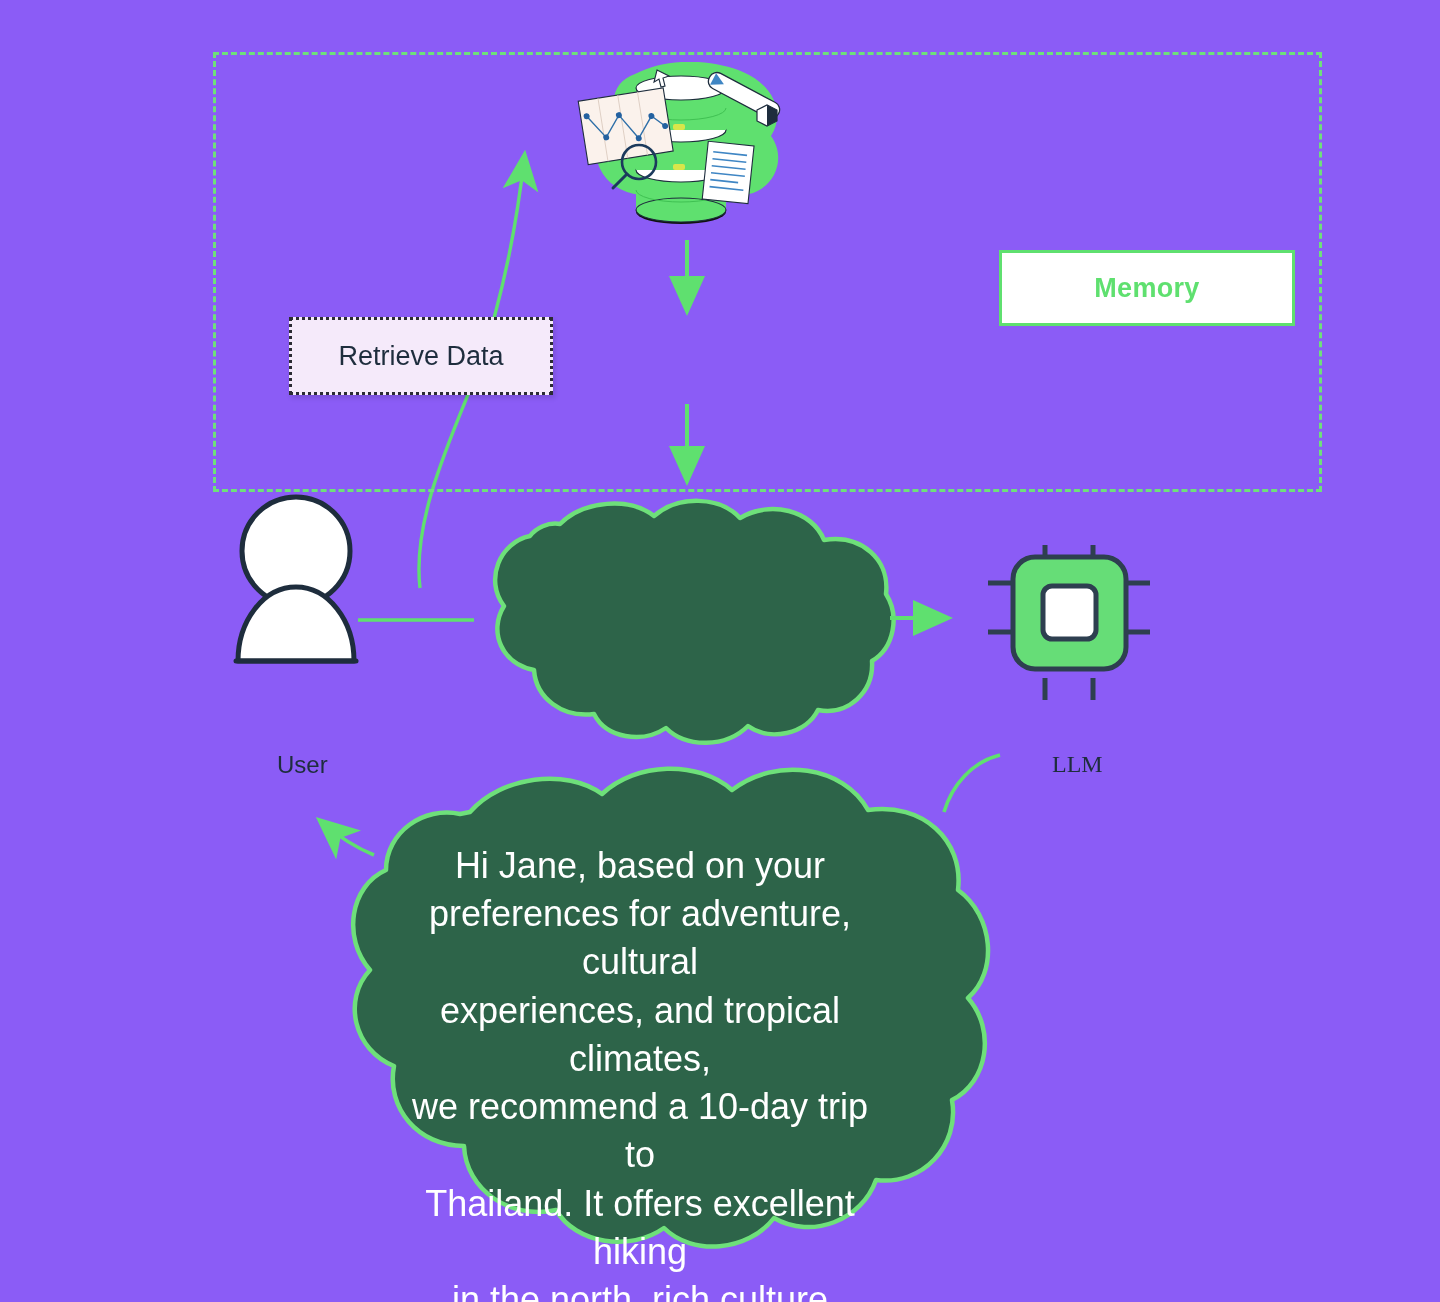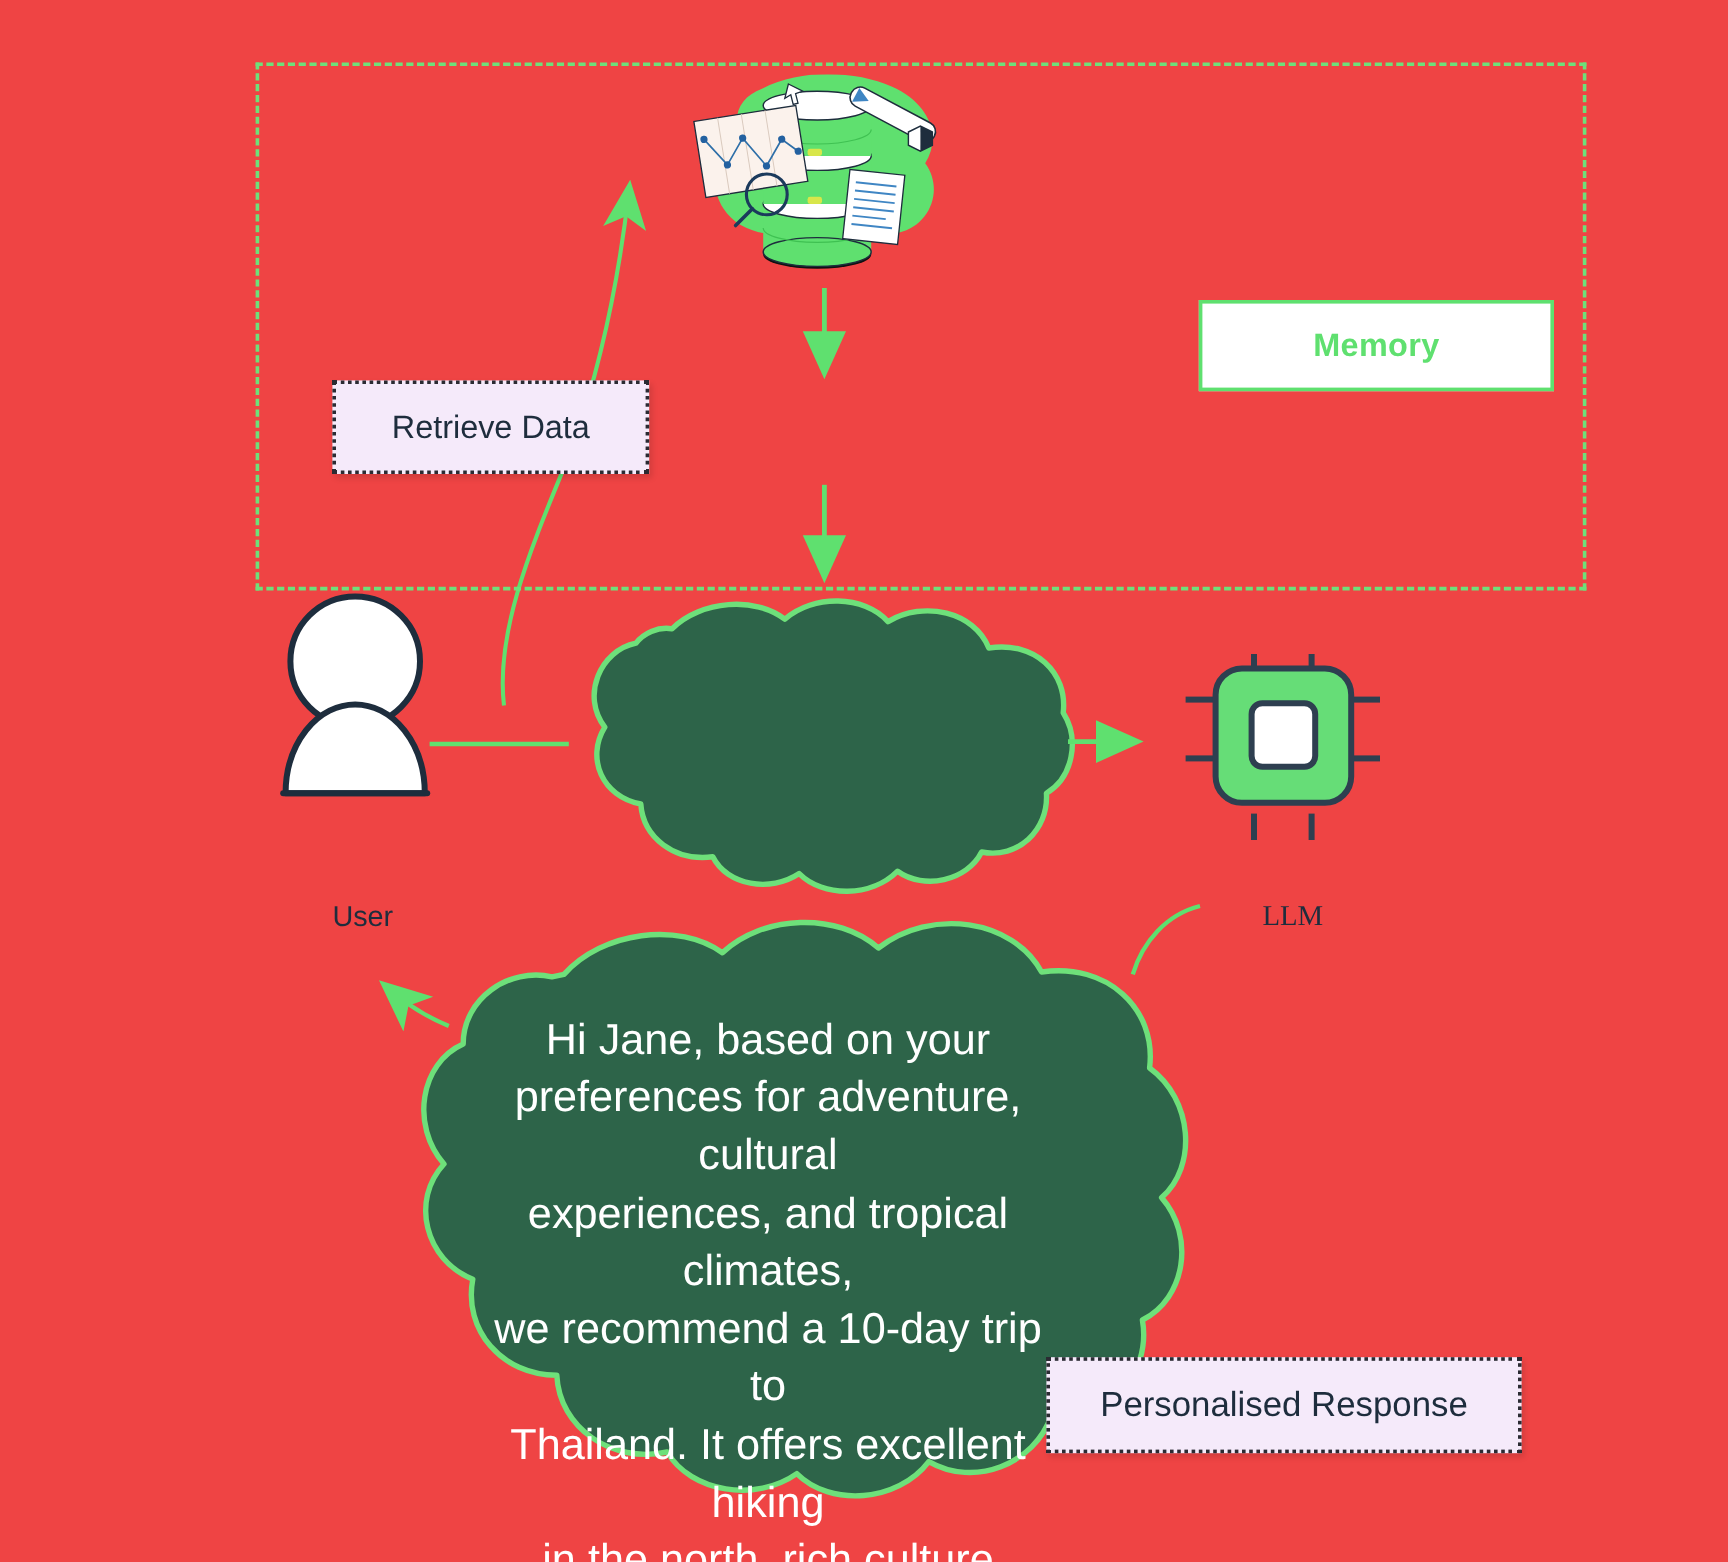--- a/index.html
+++ b/index.html
@@ -7,21 +7,21 @@
     padding: 0;
     background: #ffffff;
   }
   body {
     font-family: "Liberation Sans", "DejaVu Sans", sans-serif;
   }
   #stage {
     position: relative;
     width: 1440px;
     height: 1302px;
-    background: #ef4444;
+    background: #8b5cf6;
     overflow: hidden;
   }
   #svg-layer {
     position: absolute;
     left: 0;
     top: 0;
     width: 1440px;
     height: 1302px;
   }
 
@@ -67,21 +67,21 @@
     display: flex;
     align-items: center;
     justify-content: center;
     box-shadow: 2px 3px 5px rgba(0,0,0,0.13);
   }
   .tagbox .label {
     font-size: 27px;
     color: #1e2d3d;
     white-space: nowrap;
   }
-  #tag-retrieve { left: 277px; top: 317px; width: 264px; height: 78px; }
+  #tag-retrieve { left: 289px; top: 317px; width: 264px; height: 78px; }
   #tag-relevant { left: 553px; top: 317px; width: 267px; height: 78px; }
   #tag-personalised { left: 872px; top: 1131px; width: 396px; height: 80px; }
   #tag-personalised .label { font-size: 29px; }
 
   
   .cloud-text {
     position: absolute;
     color: #ffffff;
     text-align: center;
     line-height: 1.30;
@@ -276,23 +276,20 @@
 
   <div class="memory-box">
     <span class="label">Memory</span>
   </div>
 
   <div class="tagbox" id="tag-retrieve">
     <span class="label">Retrieve Data</span>
   </div>
 
 
-  <div class="tagbox" id="tag-personalised">
-    <span class="label">Personalised Response</span>
-  </div>
 
 
   <div class="cloud-text" id="cloud2-text">Hi Jane, based on your
 preferences for adventure, cultural
 experiences, and tropical climates,
 we recommend a 10-day trip to
 Thailand. It offers excellent hiking
 in the north, rich culture
 throughout, and matches your
 $300/day budget. All suggested

